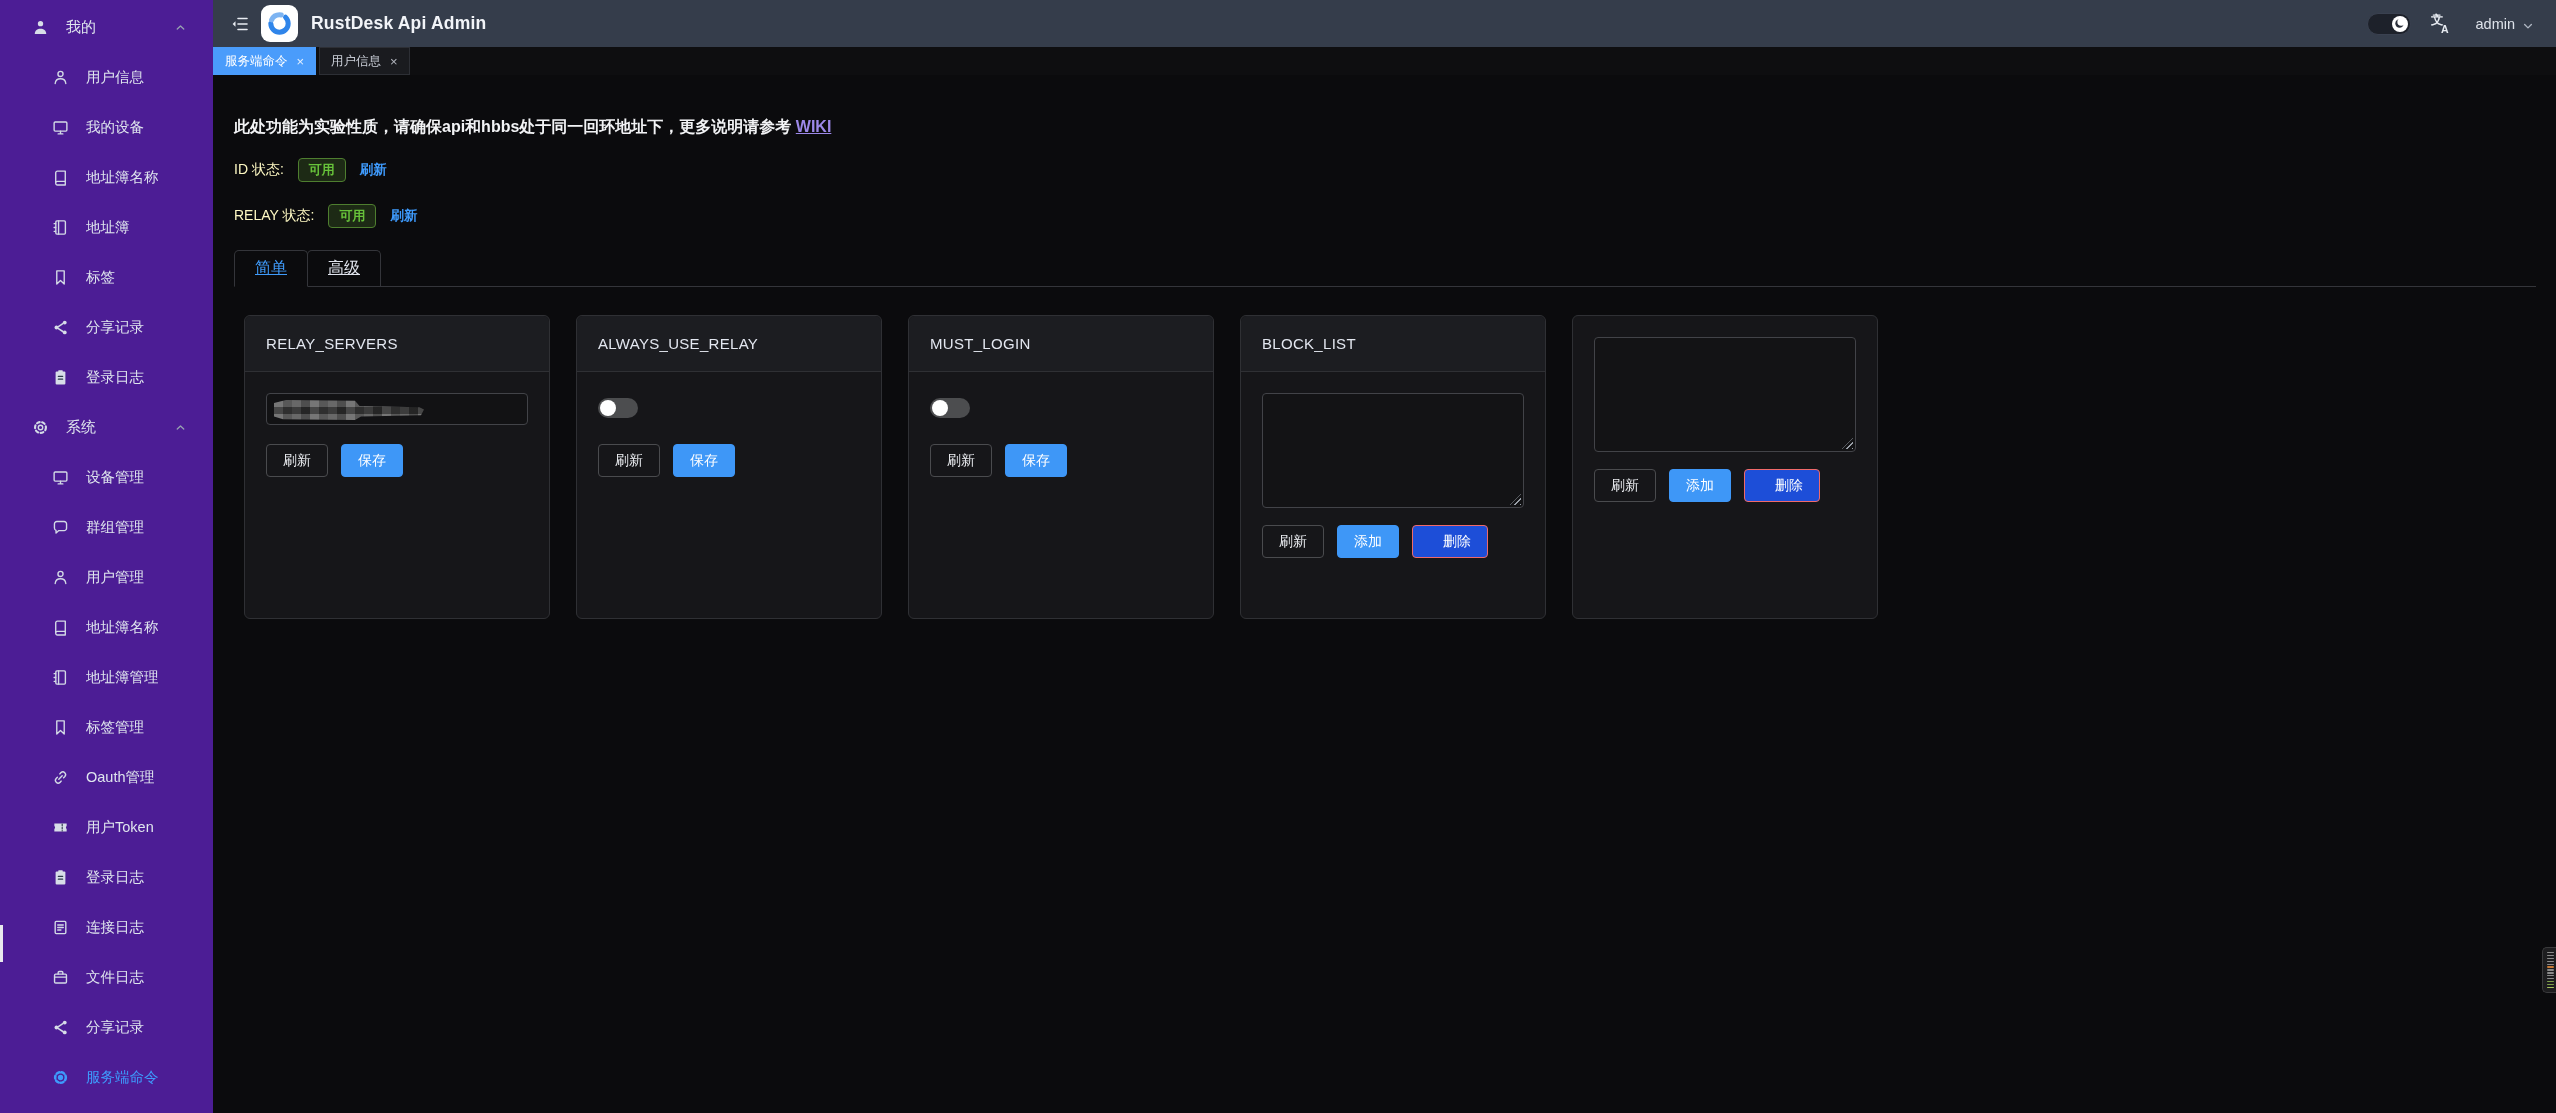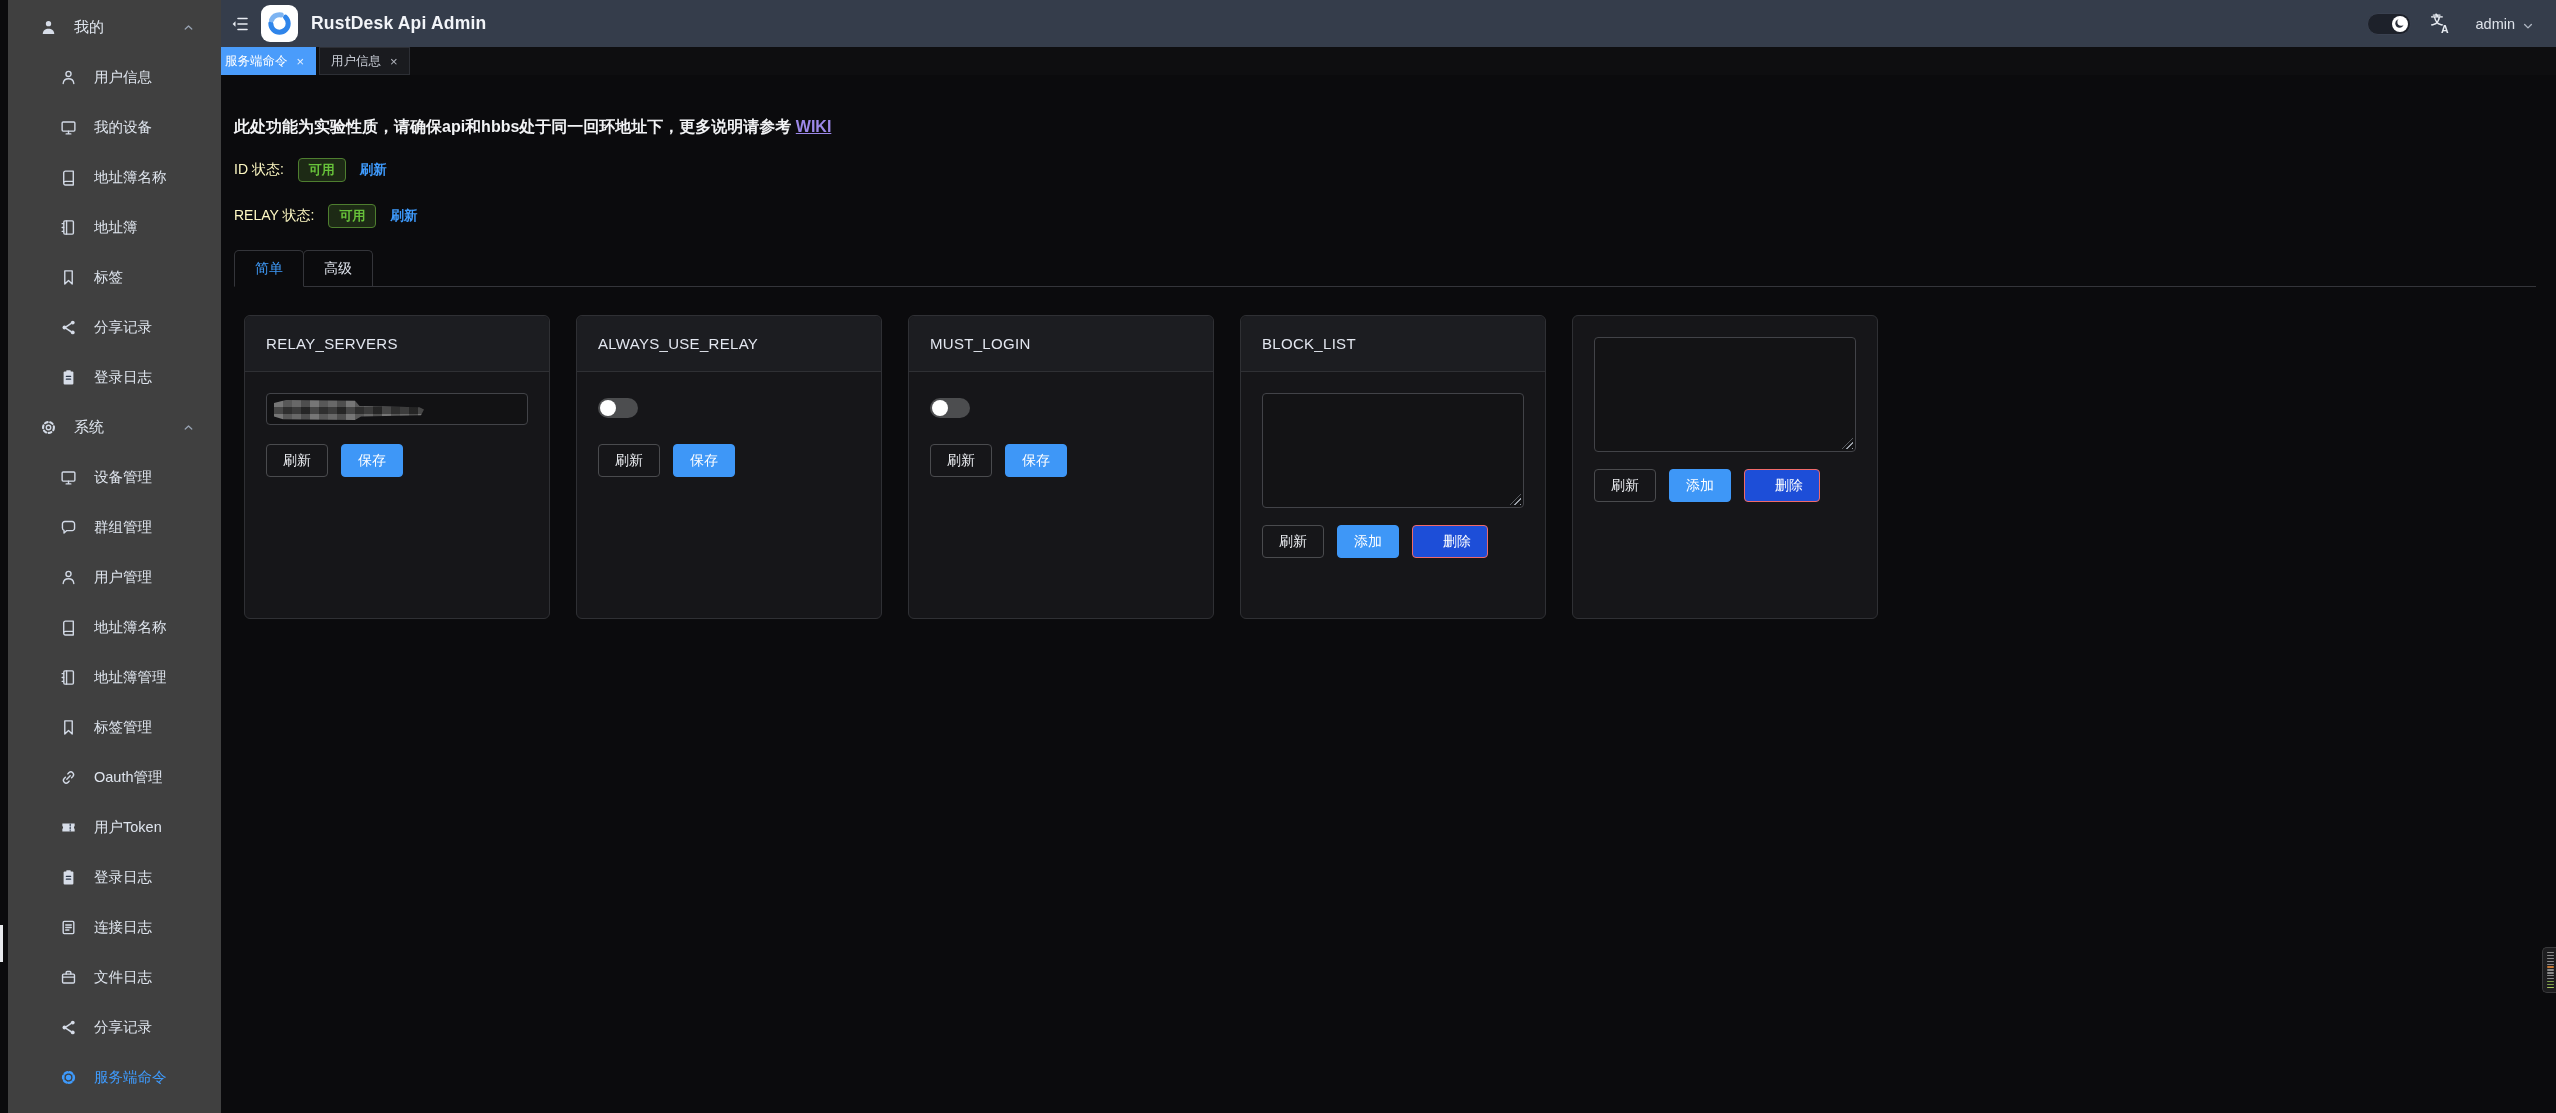--- a/index.html
+++ b/index.html
@@ -1,21 +1,21 @@
 <!DOCTYPE html>
 <html><head>
 <meta charset="utf-8">
 <style>
   html,body{margin:0;padding:0;background:#000;}
   #screen{position:relative;width:2556px;height:1113px;overflow:hidden;background:#0b0b0d;
           font-family:"Liberation Sans",sans-serif;-webkit-font-smoothing:antialiased;}
   *,*:before,*:after{box-sizing:border-box;}
 
   
-  #sidebar{position:absolute;left:8px;top:0;width:213px;height:100%;background:#404040;z-index:3;padding-top:2px;}
+  #sidebar{position:absolute;left:0;top:0;width:213px;height:100%;background:#4c1d95;z-index:3;padding-top:2px;}
   .srow{height:50px;display:flex;align-items:center;color:#dfe5ee;font-size:14.5px;cursor:pointer;white-space:nowrap;}
   .srow.section{padding-left:32px;gap:17px;font-size:15px;}
   .srow.item{padding-left:52px;gap:17px;}
   .srow .chev{margin-left:auto;margin-right:26px;display:flex;}
   .srow.active{color:#3e9afc;}
   .ic{flex:0 0 auto;display:flex;}
   .ic svg{width:17px;height:17px;stroke:#d3dae6;fill:none;stroke-width:1.3;stroke-linecap:round;stroke-linejoin:round;}
   .srow.active .ic svg{stroke:#3e9afc;}
   .ic svg .fl{fill:#d7dde8;stroke:none;}
   .ic svg .flb{fill:#3e9afc;stroke:none;}
@@ -48,21 +48,21 @@
   .notice{margin:0 0 19px;font-size:16px;font-weight:700;color:#f2f3f5;}
   .notice a{color:#9c88e8;text-decoration:underline;font-weight:700;cursor:pointer;}
   .status-row{display:flex;align-items:center;gap:14px;height:26px;margin-bottom:20px;}
   .status-label{color:#fef9c3;font-size:14px;font-weight:400;}
   .badge{height:24px;padding:0 10px;display:inline-flex;align-items:center;background:#1d2a15;border:1px solid #4e7e2f;
          color:#67c23a;border-radius:4px;font-size:13px;font-weight:700;}
   .refresh-link{color:#3e9afc;font-size:13.5px;font-weight:700;cursor:pointer;}
 
   .viewtabs{display:flex;align-items:flex-end;height:38px;border-bottom:1px solid #34353a;margin-top:19px;}
   .vtab{height:36px;min-width:67px;padding:0 20px;display:flex;align-items:center;justify-content:center;
-        border:1px solid #34353a;border-bottom:none;border-radius:5px 5px 0 0;font-size:14px;color:#dfe3ec;cursor:pointer;}
+        border:1px solid #34353a;border-bottom:none;border-radius:5px 5px 0 0;font-size:16px;color:#dfe3ec;cursor:pointer;text-decoration:underline;}
   .vtab + .vtab{margin-left:-1px;margin-top:43px;}
   .vtab.active{color:#3f9bfa;height:37px;margin-bottom:-1px;background:#0b0b0d;border-bottom:1px solid #0b0b0d;}
 
   .cards{display:flex;gap:26px;margin:28px 0 0 10px;}
   .card{width:306px;height:304px;background:#161619;border:1px solid #2f3034;border-radius:6px;}
   .card-header{height:56px;display:flex;align-items:center;padding:0 21px;background:#1c1d21;
                border-bottom:1px solid #2f3034;border-radius:6px 6px 0 0;font-size:15px;color:#e3e7f0;letter-spacing:.3px;}
   .card-body{padding:21px;}
 
   .text-input{height:32px;border:1px solid #424348;border-radius:4px;background:#121214;position:relative;margin-bottom:19px;cursor:text;}

